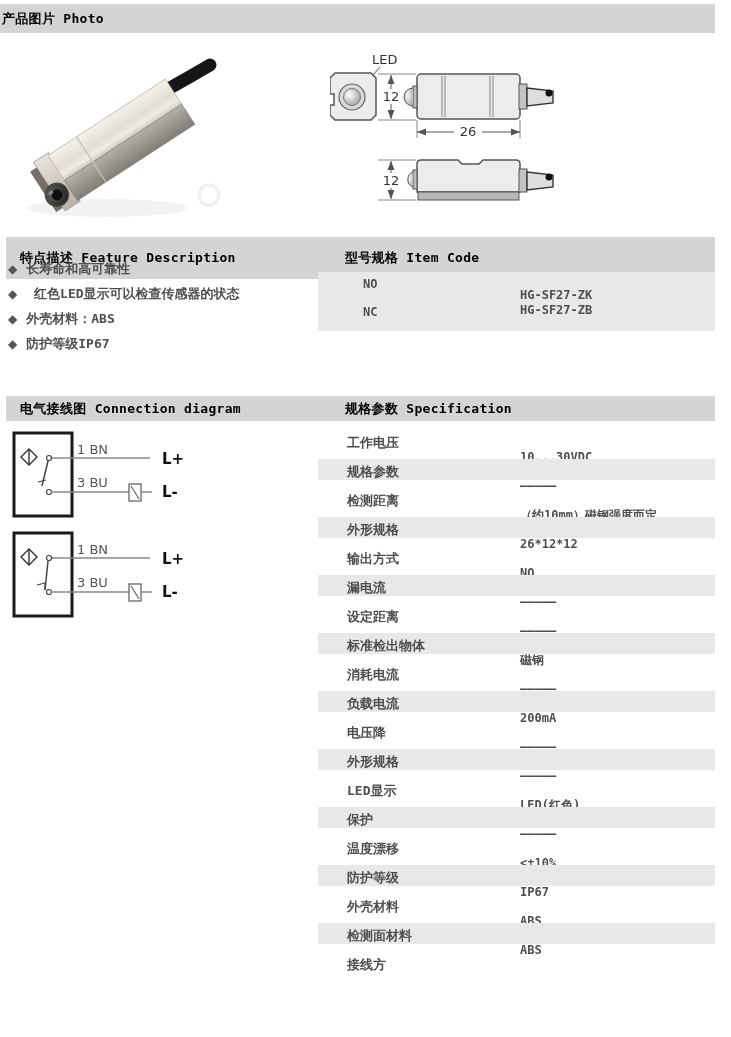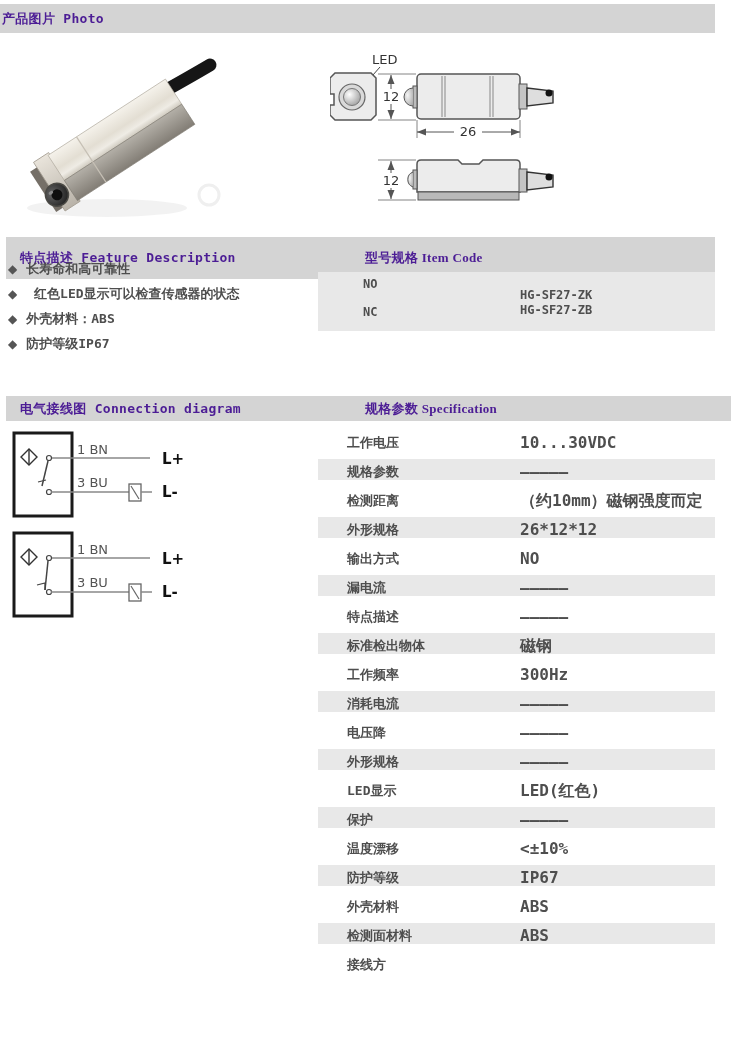--- a/index.html
+++ b/index.html
@@ -1,43 +1,43 @@
 <!DOCTYPE html>
 <html><head>
 <meta charset="utf-8">
 <style>
   html,body{margin:0;padding:0;background:#ffffff;}
   #page{position:relative;width:731px;height:1037px;background:#ffffff;overflow:hidden;
         font-family:"DejaVu Sans Mono",monospace;font-weight:bold;color:#4e4e4e;}
   
   .bar{position:absolute;background:#d4d4d4;}
-  .bar-text{position:absolute;top:50%;transform:translateY(-50%);font-size:13px;color:#4c1d95;
+  .bar-text{position:absolute;top:50%;transform:translateY(-50%);font-size:13px;color:#000000;
             white-space:nowrap;letter-spacing:.3px;}
   #bar1{left:0;top:4px;width:715px;height:29px;}
   #bar2{left:6px;top:237px;width:709px;height:42px;}
-  #bar3{left:6px;top:396px;width:709px;height:25px;padding-left:16px;}
+  #bar3{left:6px;top:396px;width:709px;height:25px;}
   .bt-l1{left:2px;} .bt-r1{left:345px;}
-  .bt-l{left:14px;} .bt-r{left:359px;font-family:Liberation Serif, serif;}
+  .bt-l{left:14px;} .bt-r{left:339px;}
   
   .abs{position:absolute;}
   
   #features{position:absolute;left:8px;top:256px;}
   .feature-item{height:25px;line-height:25px;font-size:13px;white-space:pre;}
   .feature-bullet{font-family:"DejaVu Sans",sans-serif;color:#555;margin-right:9px;font-size:12px;}
   
   #item-code{position:absolute;left:318px;top:272px;width:397px;height:59px;background:#e8e8e8;}
   #item-code span{position:absolute;font-size:12px;color:#4e4e4e;white-space:nowrap;}
   .ic-l0{left:45px;top:5px;}  .ic-v0{left:202px;top:16px;}
   .ic-l1{left:45px;top:33px;} .ic-v1{left:202px;top:31px;text-align:center;}
   
   #spec{position:absolute;left:318px;top:430px;width:397px;}
   .spec-row{height:29px;box-sizing:border-box;padding-bottom:8px;background-clip:content-box;position:relative;}
   .spec-row:nth-child(even){background-color:#e8e8e8;}
   .spec-label{position:absolute;left:29px;top:0;line-height:25px;font-size:13px;white-space:nowrap;}
-  .spec-value{position:absolute;left:202px;top:0;line-height:25px;font-size:16px;white-space:nowrap;}
+  .spec-value{position:absolute;left:202px;top:15px;line-height:25px;font-size:12px;white-space:nowrap;}
   
   .svg-dim-text{font-family:"DejaVu Sans",sans-serif;font-size:13px;fill:#333;font-weight:normal;}
   .svg-wire-label{font-family:"DejaVu Sans",sans-serif;font-size:13px;fill:#555;font-weight:normal;}
   .svg-term-label{font-family:"DejaVu Sans",sans-serif;font-size:15px;fill:#111;font-weight:bold;}
 </style>
 </head>
 <body>
 
 <div id="page">
 
@@ -232,34 +232,34 @@
       </div>
     <div class="spec-row">
         <span class="spec-label">输出方式</span>
         <span class="spec-value">NO</span>
       </div>
     <div class="spec-row">
         <span class="spec-label">漏电流</span>
         <span class="spec-value">—————</span>
       </div>
     <div class="spec-row">
-        <span class="spec-label">特点描述</span>
+        <span class="spec-label">设定距离</span>
         <span class="spec-value">—————</span>
       </div>
     <div class="spec-row">
         <span class="spec-label">标准检出物体</span>
         <span class="spec-value">磁钢</span>
       </div>
     <div class="spec-row">
-        <span class="spec-label">工作频率</span>
-        <span class="spec-value">300Hz</span>
-      </div>
-    <div class="spec-row">
         <span class="spec-label">消耗电流</span>
         <span class="spec-value">—————</span>
+      </div>
+    <div class="spec-row">
+        <span class="spec-label">负载电流</span>
+        <span class="spec-value">200mA</span>
       </div>
     <div class="spec-row">
         <span class="spec-label">电压降</span>
         <span class="spec-value">—————</span>
       </div>
     <div class="spec-row">
         <span class="spec-label">外形规格</span>
         <span class="spec-value">—————</span>
       </div>
     <div class="spec-row">

